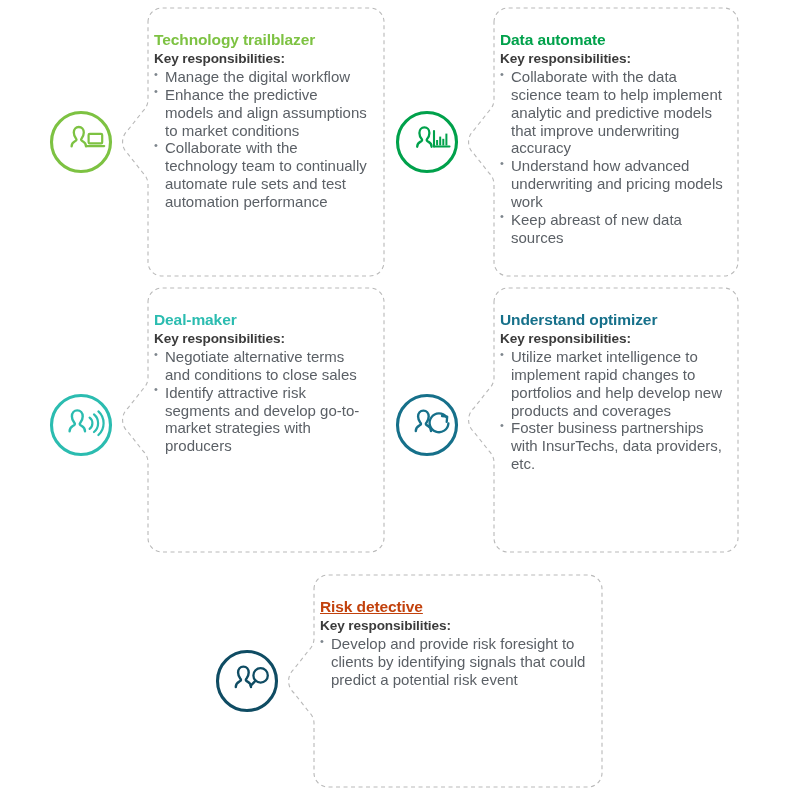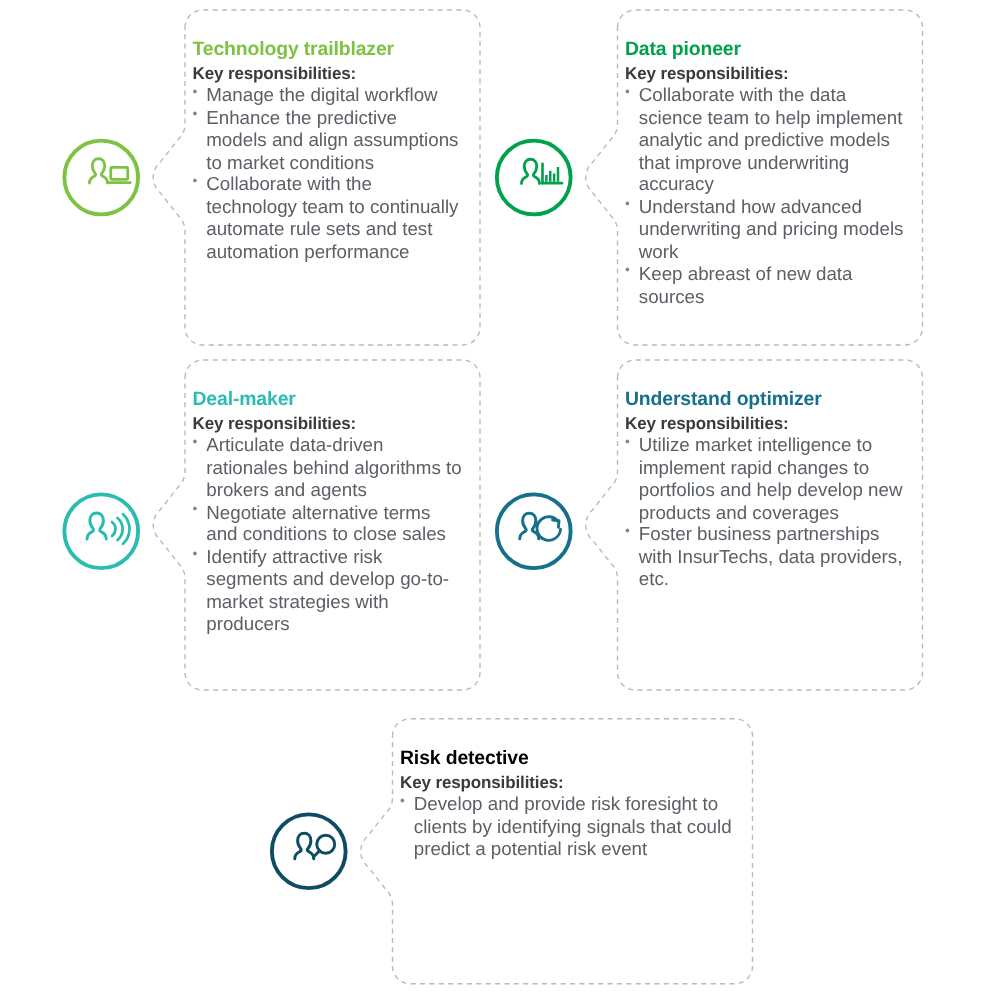--- a/index.html
+++ b/index.html
@@ -96,21 +96,21 @@
     justify-content: center;
     box-sizing: border-box;
   }
   .icon-badge svg { display: block; }
 
   
   .t-green  .card-title { color: #7dc242; }
   .t-emerald .card-title { color: #00a14b; }
   .t-teal   .card-title { color: #2bbcb0; }
   .t-dteal  .card-title { color: #16708a; }
-  .t-navy   .card-title { color: #000000; }
+  .t-navy   .card-title { color: #c2410c; text-decoration: underline; }
 </style>
 </head>
 <body>
 
 <div id="board">
 
   <div class="card t-green" style="left:124px; top:8px; width:260px; height:268px;">
     <svg class="card-shape" viewBox="0 0 260 268" preserveAspectRatio="none">
       <path d="M 24,14 A 14,14 0 0 1 38,0 L 246,0 A 14,14 0 0 1 260,14 L 260,254 A 14,14 0 0 1 246,268 L 38,268 A 14,14 0 0 1 24,254 L 24,176 A 16,16 0 0 0 19,165 L 4,146 A 16,16 0 0 1 4,122 L 19,103 A 16,16 0 0 0 24,92 Z"></path>
     </svg>
@@ -131,21 +131,21 @@
       <rect x="44.6" y="28.8" width="13.6" height="9.6" rx="1.1" fill="none" stroke="#7dc242" stroke-width="2.2"></rect>
       <line x1="42.6" y1="41.1" x2="60.2" y2="41.1" stroke="#7dc242" stroke-width="2.2" stroke-linecap="round"></line>
     </svg>
   </div>
 
   <div class="card t-emerald" style="left:470px; top:8px; width:268px; height:268px;">
     <svg class="card-shape" viewBox="0 0 268 268" preserveAspectRatio="none">
       <path d="M 24,14 A 14,14 0 0 1 38,0 L 254,0 A 14,14 0 0 1 268,14 L 268,254 A 14,14 0 0 1 254,268 L 38,268 A 14,14 0 0 1 24,254 L 24,176 A 16,16 0 0 0 19,165 L 4,146 A 16,16 0 0 1 4,122 L 19,103 A 16,16 0 0 0 24,92 Z"></path>
     </svg>
     <div class="card-body">
-      <div class="card-title">Data pioneer</div>
+      <div class="card-title">Data automate</div>
       <div class="kr-label">Key responsibilities:</div>
       <ul class="resp-list">
         <li>Collaborate with the data science team to help implement analytic and predictive models that improve underwriting accuracy</li>
         <li>Understand how advanced underwriting and pricing models work</li>
         <li>Keep abreast of new data sources</li>
       </ul>
     </div>
   </div>
   <div class="icon-badge" style="left:390px; top:105px;">
     <svg width="74" height="74" viewBox="0 0 74 74">
@@ -161,21 +161,20 @@
   </div>
 
   <div class="card t-teal" style="left:124px; top:288px; width:260px; height:264px;">
     <svg class="card-shape" viewBox="0 0 260 264" preserveAspectRatio="none">
       <path d="M 24,14 A 14,14 0 0 1 38,0 L 246,0 A 14,14 0 0 1 260,14 L 260,250 A 14,14 0 0 1 246,264 L 38,264 A 14,14 0 0 1 24,250 L 24,174 A 16,16 0 0 0 19,163 L 4,144 A 16,16 0 0 1 4,120 L 19,101 A 16,16 0 0 0 24,90 Z"></path>
     </svg>
     <div class="card-body">
       <div class="card-title">Deal-maker</div>
       <div class="kr-label">Key responsibilities:</div>
       <ul class="resp-list">
-        <li>Articulate data-driven rationales behind algorithms to brokers and agents</li>
         <li>Negotiate alternative terms and conditions to close sales</li>
         <li>Identify attractive risk segments and develop go-to-market strategies with producers</li>
       </ul>
     </div>
   </div>
   <div class="icon-badge" style="left:44px; top:388px;">
     <svg width="74" height="74" viewBox="0 0 74 74">
       <circle cx="37" cy="37" r="29.5" fill="none" stroke="#2bbcb0" stroke-width="3.1"></circle>
       <path d="M25.6 43.2 c0-4.3 2.6-4.9 4.4-6.0 c1.2-0.8 1.0-1.6 0.4-2.3 c-1.6-1.9-2.5-3.6-2.5-6.5 c0-3.7 2.3-6.0 5.4-6.0 c3.1,0 5.4,2.3 5.4,6.0 c0,2.9-0.9,4.6-2.5,6.5 c-0.6,0.7-0.8,1.5 0.4,2.3 c1.8,1.1 4.4,1.7 4.4,6.0" fill="none" stroke="#2bbcb0" stroke-width="2.4" stroke-linecap="round" stroke-linejoin="round"></path>
       <path d="M45.6 29.6 a7 7 0 0 1 0 11.2" fill="none" stroke="#2bbcb0" stroke-width="2.2" stroke-linecap="round"></path>

